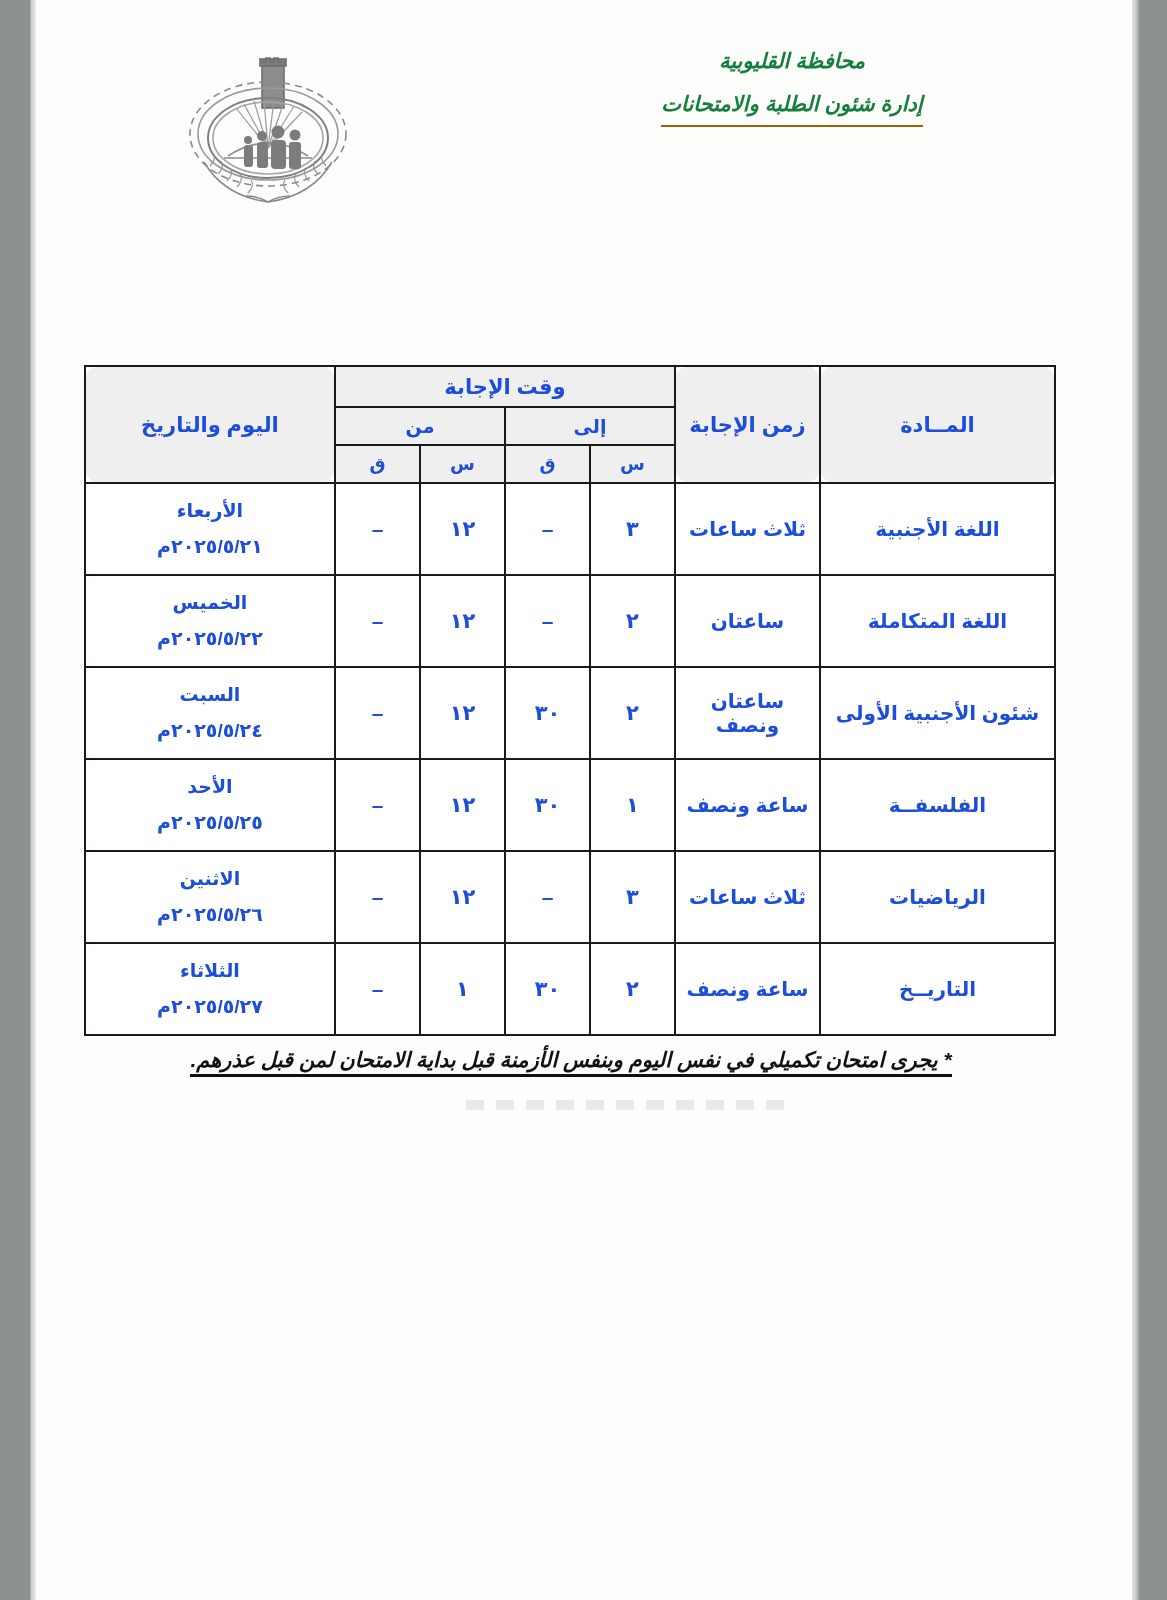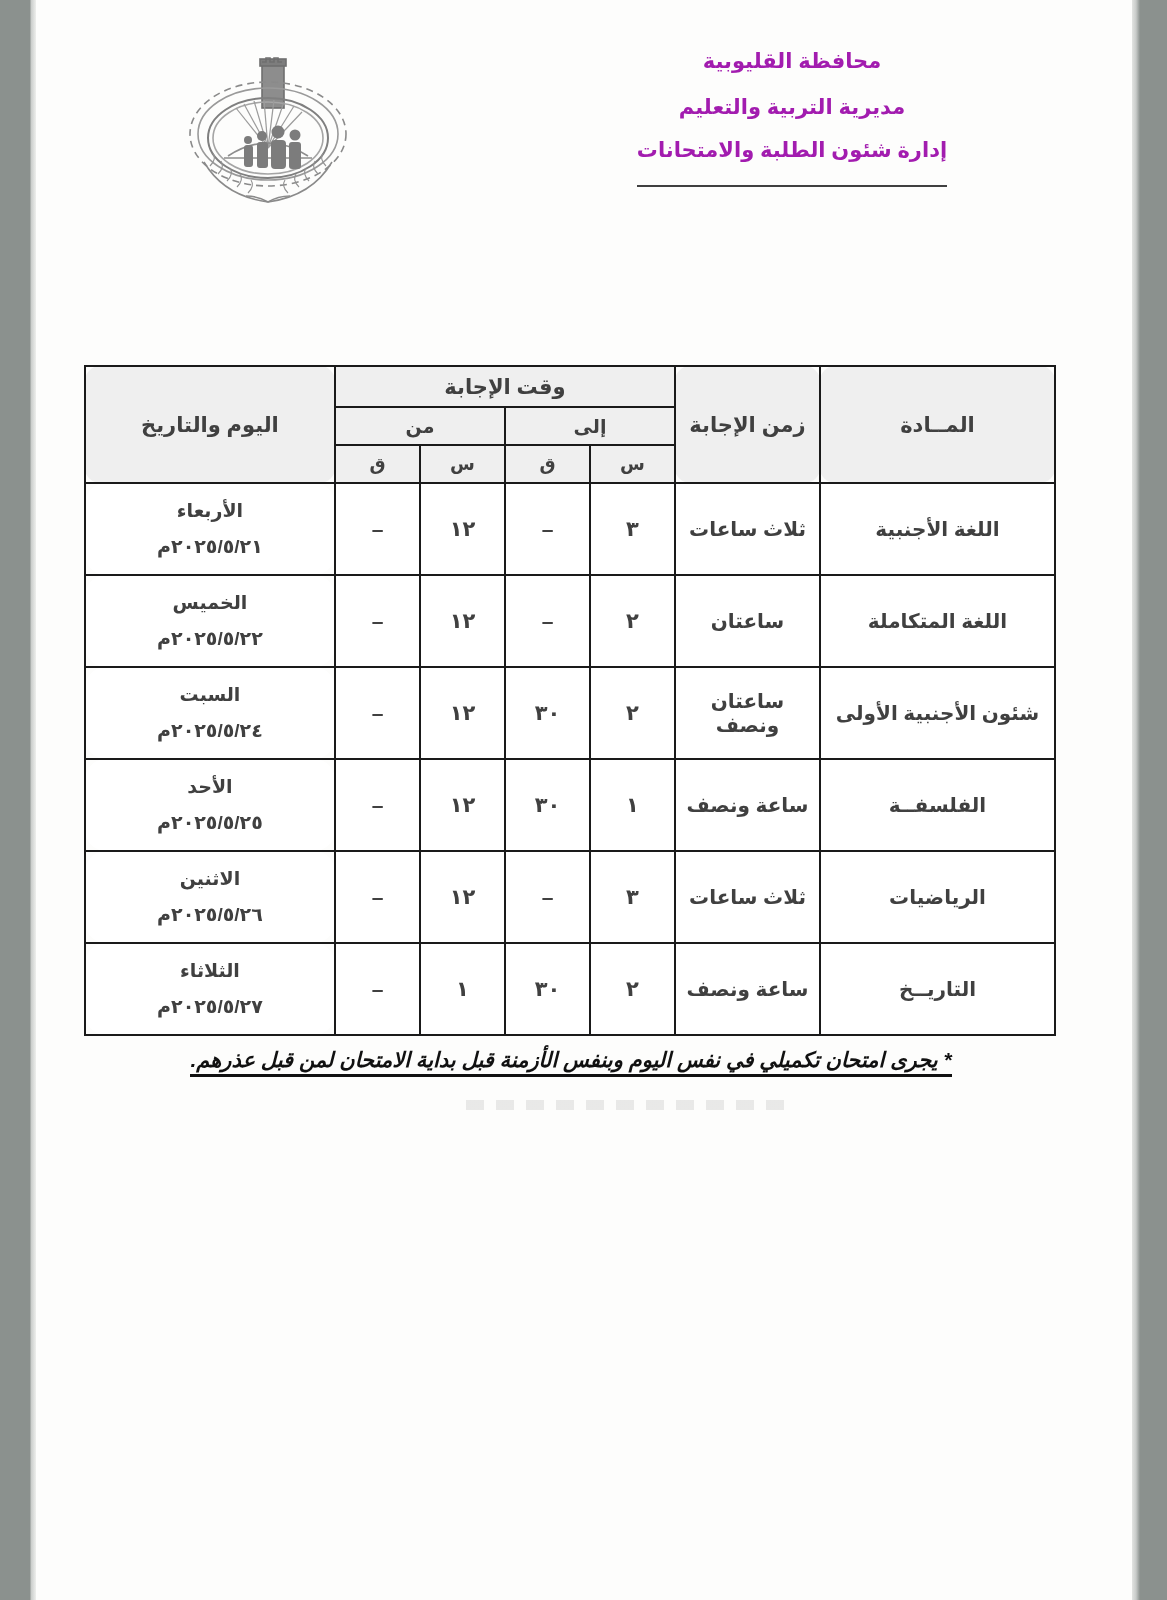--- a/index.html
+++ b/index.html
@@ -42,33 +42,34 @@
     left: 0;
     width: 1096px;
     height: 160px;
   }
   .org-lines {
     position: absolute;
     right: 30px;
     top: 0;
     width: 620px;
     text-align: center;
-    color: #a21caf;
+    color: #15803d;
+    font-style: italic;
   }
   .org-line {
     font-size: 21px;
     font-weight: bold;
     line-height: 46px;
     letter-spacing: 0px;
     white-space: nowrap;
   }
   .org-line.underlined {
     display: inline-block;
-    border-bottom: 2px solid #404040;
-    padding-bottom: 15px;
+    border-bottom: 2px solid #a16207;
+    padding-bottom: 1px;
     line-height: 40px;
   }
 
   
   .emblem {
     position: absolute;
     left: 140px;
     top: 18px;
     width: 185px;
     height: 155px;
@@ -115,21 +116,21 @@
     width: 970px;
     border-collapse: collapse;
     table-layout: fixed;
     direction: rtl;
   }
   table.schedule th,
   table.schedule td {
     border: 2px solid #1a1a1a;
     text-align: center;
     vertical-align: middle;
-    color: #404040;
+    color: #1d4ed8;
     font-weight: bold;
     background: #ffffff;
   }
   table.schedule thead th {
     background: #efefef;
   }
   .th-main {
     font-size: 21px;
     height: 105px;
     border-radius: 15px;
@@ -248,21 +249,20 @@
                 <path d="M133 125 q-7 -7 -3 -13"></path>
               <path d="M123 131 q-7 -7 -3 -13"></path>
                 <path d="M112 137 q-7 -7 -3 -13"></path>
             </g>
           </g>
         </svg>
       </div>
 
       <div class="org-lines">
         <div class="org-line">محافظة القليوبية</div>
-        <div class="org-line">مديرية التربية والتعليم</div>
         <div><span class="org-line underlined">إدارة شئون الطلبة والامتحانات</span></div>
       </div>
     </div>
 
 
     <div class="table-wrap">
       <table class="schedule">
         <colgroup>
           <col style="width:235px">
           <col style="width:145px">

